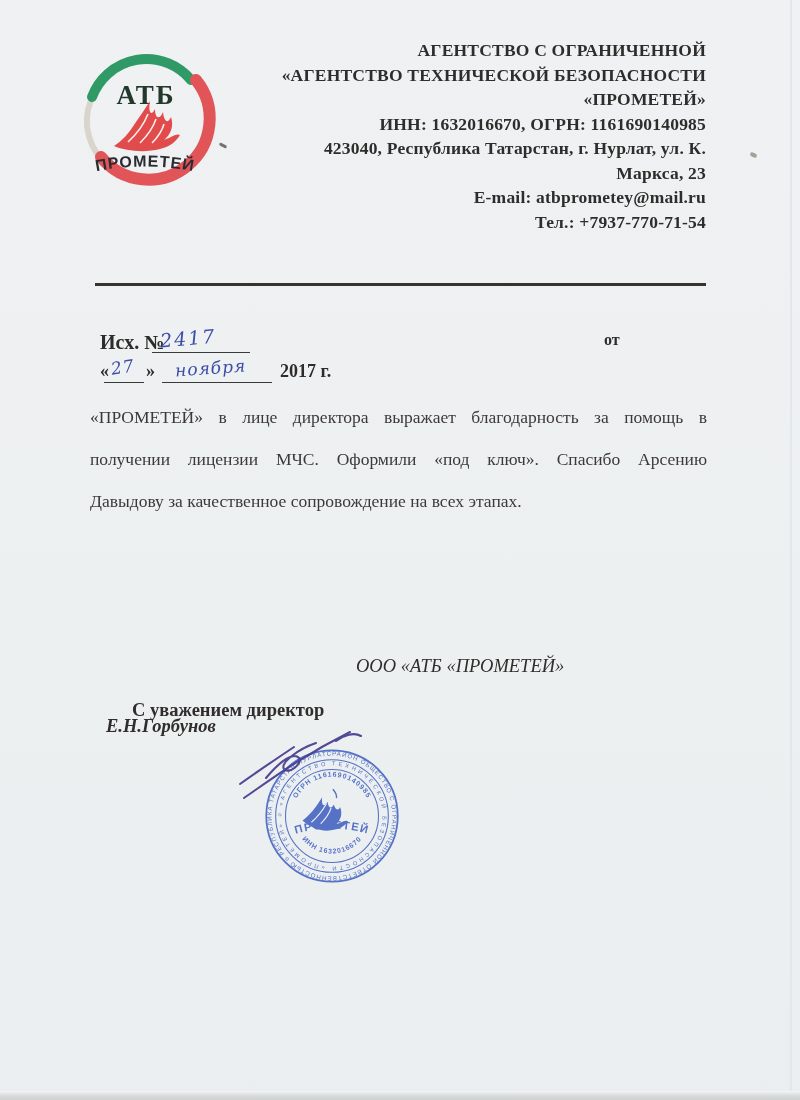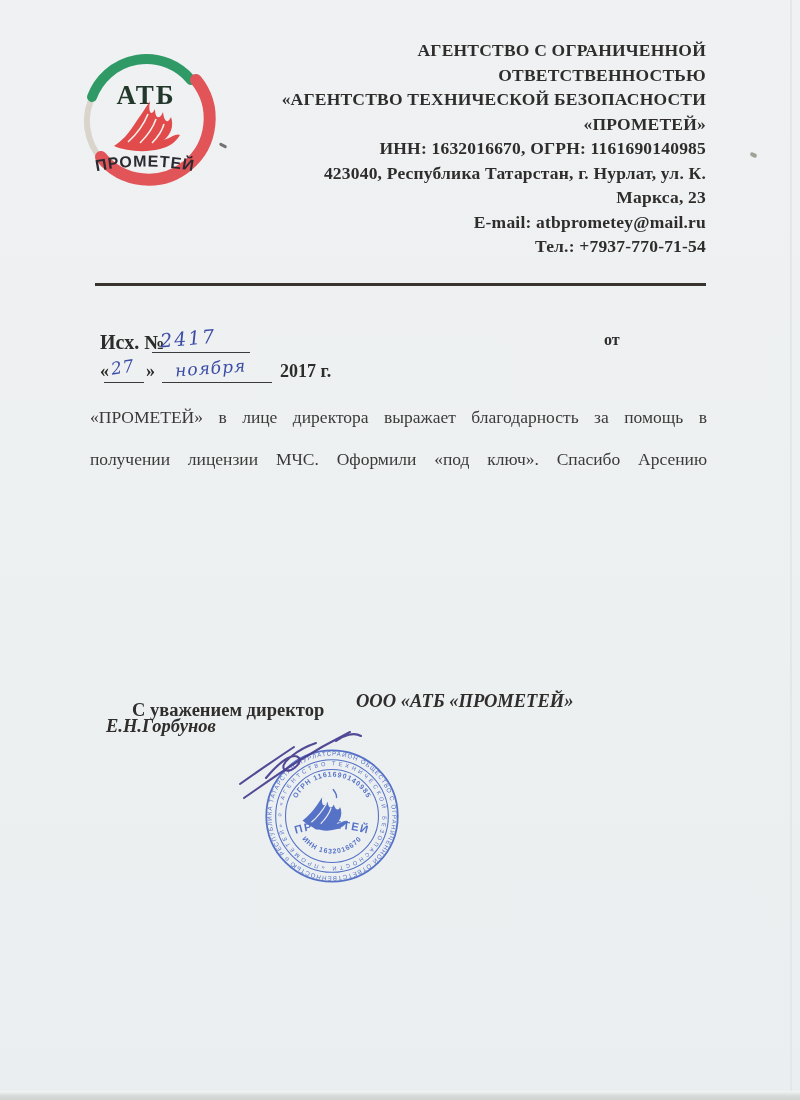--- a/index.html
+++ b/index.html
@@ -32,21 +32,21 @@
   .q-open{left:100px;top:361px;font-weight:bold;font-size:18px;}
   .q-close{left:146px;top:361px;font-weight:bold;font-size:18px;}
   .ref-year{left:280px;top:361px;font-weight:bold;font-size:18px;}
   
   .letter-body{left:90px;top:396px;width:617px;font-size:17.5px;color:#3b3a38;}
   .bline{line-height:42px;text-align:justify;text-align-last:justify;white-space:normal;}
   .bline.first{width:560px;text-indent:55px;}
   .bline.last{text-align:left;text-align-last:left;}
   
   .sig-closing{left:132px;top:700px;font-weight:bold;font-size:18.5px;color:#2f2e2c;}
-  .sig-company{left:356px;top:691px;font-weight:bold;font-style:italic;font-size:18.5px;color:#2f2e2c;}
+  .sig-company{left:356px;top:656px;font-weight:normal;font-style:italic;font-size:18.5px;color:#2f2e2c;}
   .sig-name{left:106px;top:716px;font-weight:bold;font-style:italic;font-size:18.5px;color:#2f2e2c;}
   
   .stamp{left:256px;top:740px;opacity:.9;}
   .scribble{left:236px;top:718px;opacity:.92;}
   
   .speck-a{left:219px;top:144px;width:8px;height:3px;background:#4a4a46;transform:rotate(28deg);border-radius:2px;opacity:.75;}
   .speck-b{left:750px;top:153px;width:7px;height:4px;background:#8d8f7e;transform:rotate(24deg);border-radius:2px;opacity:.8;}
   .scan-bottom{left:0;bottom:0;width:800px;height:9px;background:linear-gradient(180deg,#f4f6f6 0%,#d6dad9 55%,#cfd3d2 100%);}
   .scan-right{right:8px;top:0;width:2px;height:1100px;background:#e2e6e8;opacity:.9;}
 </style>
@@ -69,21 +69,20 @@
   </g>
 
   <path id="logo-brand-arc" d="M18,133 Q75,120 132,133" fill="none"></path>
   <text font-family="Liberation Sans,sans-serif" font-weight="bold" font-size="16" letter-spacing="1" fill="#2a2a31">
     <textPath href="#logo-brand-arc" startOffset="50%" text-anchor="middle">ПРОМЕТЕЙ</textPath>
   </text>
 </svg>
 
 <div class="abs letterhead-text">
   <div>АГЕНТСТВО С ОГРАНИЧЕННОЙ</div>
-  <div>ОТВЕТСТВЕННОСТЬЮ</div>
   <div>«АГЕНТСТВО ТЕХНИЧЕСКОЙ БЕЗОПАСНОСТИ</div>
   <div>«ПРОМЕТЕЙ»</div>
   <div>ИНН: 1632016670, ОГРН: 1161690140985</div>
   <div>423040, Республика Татарстан, г. Нурлат, ул. К.</div>
   <div>Маркса, 23</div>
   <div>E-mail: atbprometey@mail.ru</div>
   <div>Тел.: +7937-770-71-54</div>
 </div>
 
 <div class="abs rule"></div>
@@ -97,20 +96,21 @@
 <span class="abs hw hw-day">27</span>
 <div class="abs uline ul-day"></div>
 <span class="abs q-close">»</span>
 <span class="abs hw hw-month">ноября</span>
 <div class="abs uline ul-month"></div>
 <span class="abs ref-year">2017 г.</span>
 
 <div class="abs letter-body">
   <div class="bline">«ПРОМЕТЕЙ» в лице директора выражает благодарность за помощь в</div>
   <div class="bline">получении лицензии МЧС. Оформили «под ключ».  Спасибо Арсению</div>
+  <div class="bline last">Давыдову за качественное сопровождение на всех этапах.</div>
 </div>
 
 <span class="abs sig-closing">С уважением директор</span>
 <span class="abs sig-company">ООО «АТБ «ПРОМЕТЕЙ»</span>
 <span class="abs sig-name">Е.Н.Горбунов</span>
 
 <svg class="abs stamp" width="152" height="152" viewBox="0 0 170 170">
   <g fill="none" stroke="#4565c2">
     <circle cx="85" cy="85" r="73.5" stroke-width="2"></circle>
     <circle cx="85" cy="85" r="63" stroke-width="1.2"></circle>

